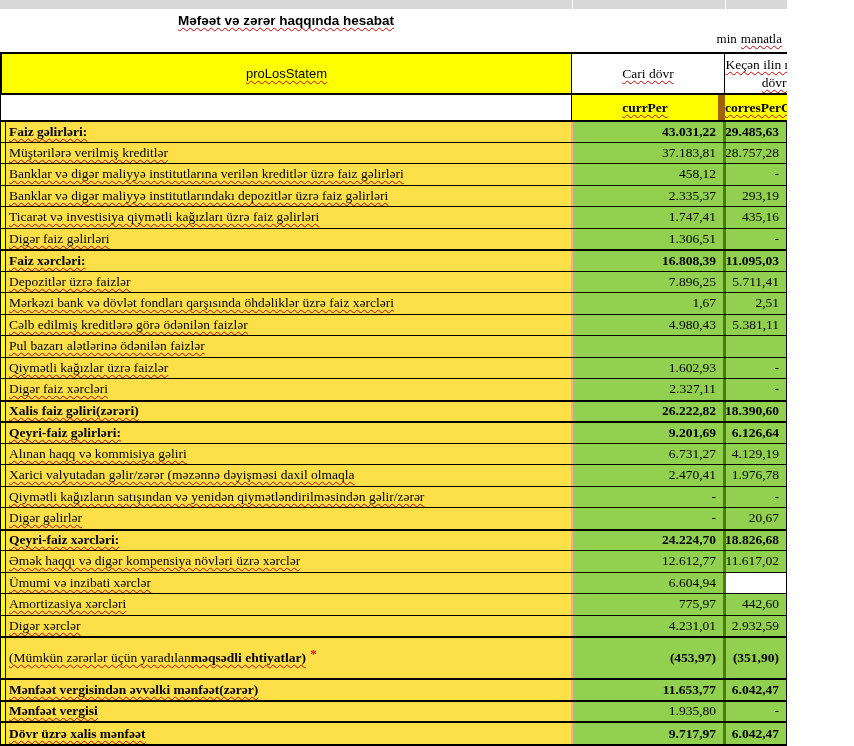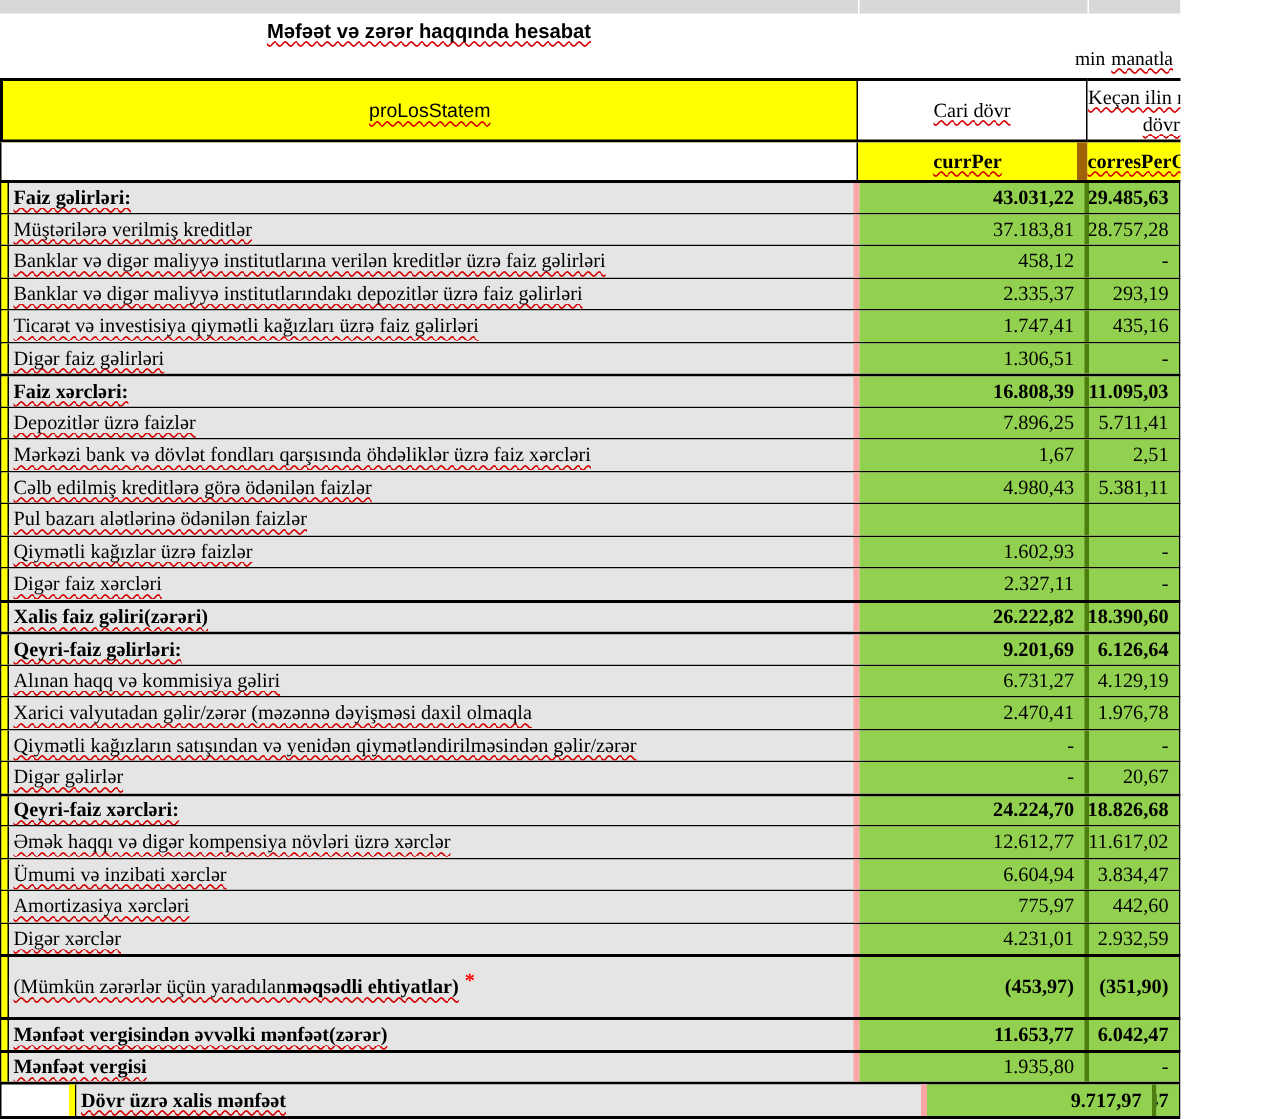--- a/index.html
+++ b/index.html
@@ -52,25 +52,25 @@
   .s-c1,.s-c2{background:#ffff00;font-weight:bold;font-size:13.5px;border-right:7px solid #a16207;}
   .s-c1{flex:0 0 153px;}
   .s-c2{flex:1;}
 
   
   .rows{}
   .row{display:flex;height:21.5px;box-sizing:border-box;
     border-left:1px solid #000;border-right:1px solid #000;border-top:1px solid #000;}
   .row.thick{border-top-width:2px;}
   .row.tall{height:42px;}
-  .row.last{height:25px;border-bottom:2px solid #000;padding-left:45px;}
+  .row.last{height:25px;border-bottom:2px solid #000;}
   .row>div{box-sizing:border-box;display:flex;align-items:center;}
   .stripe{flex:0 0 5px;background:#ffff00;border-right:1px solid #000;}
   .cell{font-size:13.5px;white-space:nowrap;overflow:hidden;}
-  .label{flex:0 0 567px;border-right:4px solid #fca5a5;padding-left:3px;background:#e5e5e5;}
+  .label{flex:0 0 567px;border-right:2px solid #fca5a5;padding-left:3px;background:#fde047;}
   .val{background:#92d050;justify-content:flex-end;padding-right:7px;}
   .v1{flex:0 0 153px;border-right:3px solid #4d7c0f;}
   .v2{flex:1;}
   .mark{color:#ff0000;font-weight:bold;margin-left:4px;position:relative;top:-4px;font-size:13.5px;}
 </style>
 </head>
 <body>
 
 <div class="canvas">
 
@@ -278,21 +278,20 @@
         </div>
     <div class="cell val v1">12.612,77</div>
     <div class="cell val v2">11.617,02</div>
   </div>
       <div class="row">
     <div class="stripe"></div>
     <div class="cell label">
           <span class="sq">Ümumi və inzibati xərclər</span>
         </div>
     <div class="cell val v1">6.604,94</div>
-    <div class="cell val v2">3.834,47</div>
   </div>
       <div class="row">
     <div class="stripe"></div>
     <div class="cell label">
           <span class="sq">Amortizasiya xərcləri</span>
         </div>
     <div class="cell val v1">775,97</div>
     <div class="cell val v2">442,60</div>
   </div>
       <div class="row">

